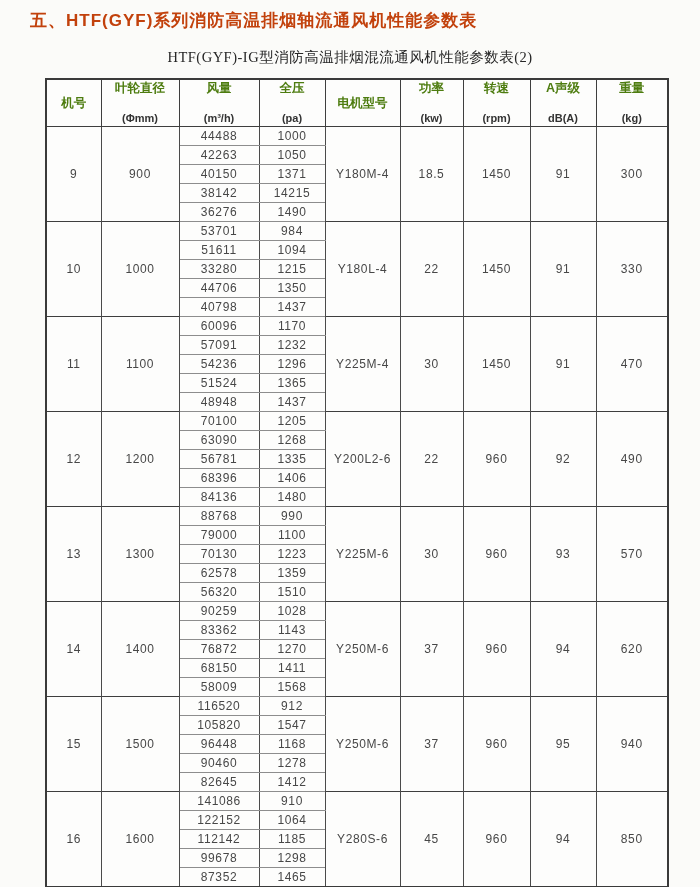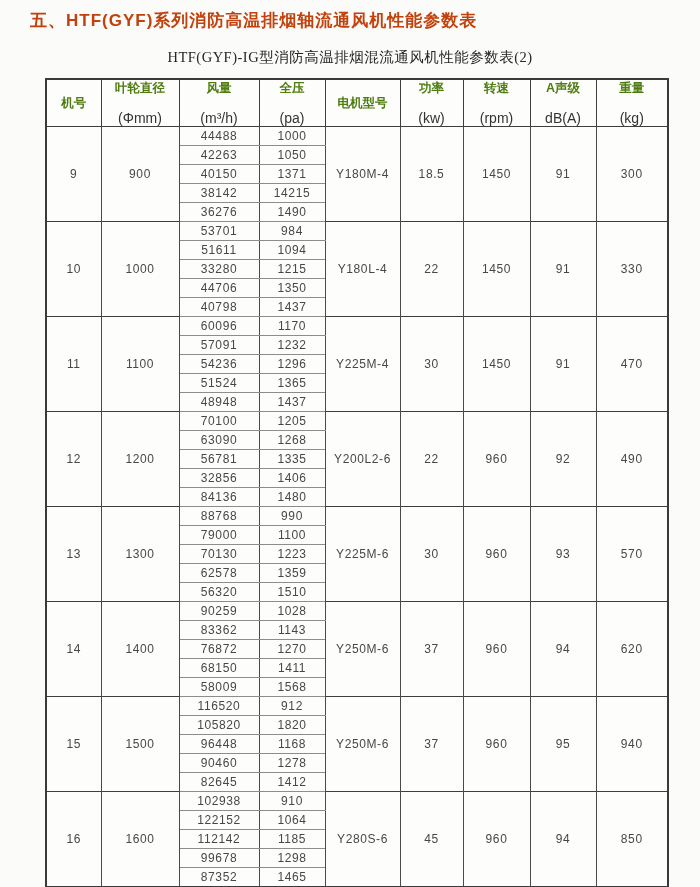--- a/index.html
+++ b/index.html
@@ -50,22 +50,22 @@
     border: 1.5px solid #3e3e3e;
     font-weight: normal;
   }
   .h-label {
     font-size: 12.5px;
     color: #4d7c0f;
     font-weight: bold;
     line-height: 15px;
   }
   .h-unit {
-    font-size: 14px;
-    font-weight: normal;
+    font-size: 11px;
+    font-weight: bold;
     color: #333333;
     line-height: 13px;
     margin-top: 16px;
   }
   tbody td {
     height: 18px;
     font-size: 12px;
     color: #474747;
     letter-spacing: 0.6px;
     border-left: 1.2px solid #4a4a4a;
@@ -230,21 +230,21 @@
         </tr>
         <tr class="sub-row">
           <td class="airflow">63090</td>
           <td class="pressure">1268</td>
         </tr>
         <tr class="sub-row">
           <td class="airflow">56781</td>
           <td class="pressure">1335</td>
         </tr>
         <tr class="sub-row">
-          <td class="airflow">32856</td>
+          <td class="airflow">68396</td>
           <td class="pressure">1406</td>
         </tr>
         <tr class="sub-row">
           <td class="airflow">84136</td>
           <td class="pressure">1480</td>
         </tr>
         <tr class="group-start">
           <td rowspan="5" class="merged">13</td>
           <td rowspan="5" class="merged">1300</td>
           <td class="airflow">88768</td>
@@ -304,38 +304,38 @@
           <td class="airflow">116520</td>
           <td class="pressure">912</td>
           <td rowspan="5" class="merged">Y250M-6</td>
           <td rowspan="5" class="merged">37</td>
           <td rowspan="5" class="merged">960</td>
           <td rowspan="5" class="merged">95</td>
           <td rowspan="5" class="merged">940</td>
         </tr>
         <tr class="sub-row">
           <td class="airflow">105820</td>
-          <td class="pressure">1820</td>
+          <td class="pressure">1547</td>
         </tr>
         <tr class="sub-row">
           <td class="airflow">96448</td>
           <td class="pressure">1168</td>
         </tr>
         <tr class="sub-row">
           <td class="airflow">90460</td>
           <td class="pressure">1278</td>
         </tr>
         <tr class="sub-row">
           <td class="airflow">82645</td>
           <td class="pressure">1412</td>
         </tr>
         <tr class="group-start">
           <td rowspan="5" class="merged">16</td>
           <td rowspan="5" class="merged">1600</td>
-          <td class="airflow">102938</td>
+          <td class="airflow">141086</td>
           <td class="pressure">910</td>
           <td rowspan="5" class="merged">Y280S-6</td>
           <td rowspan="5" class="merged">45</td>
           <td rowspan="5" class="merged">960</td>
           <td rowspan="5" class="merged">94</td>
           <td rowspan="5" class="merged">850</td>
         </tr>
         <tr class="sub-row">
           <td class="airflow">122152</td>
           <td class="pressure">1064</td>

